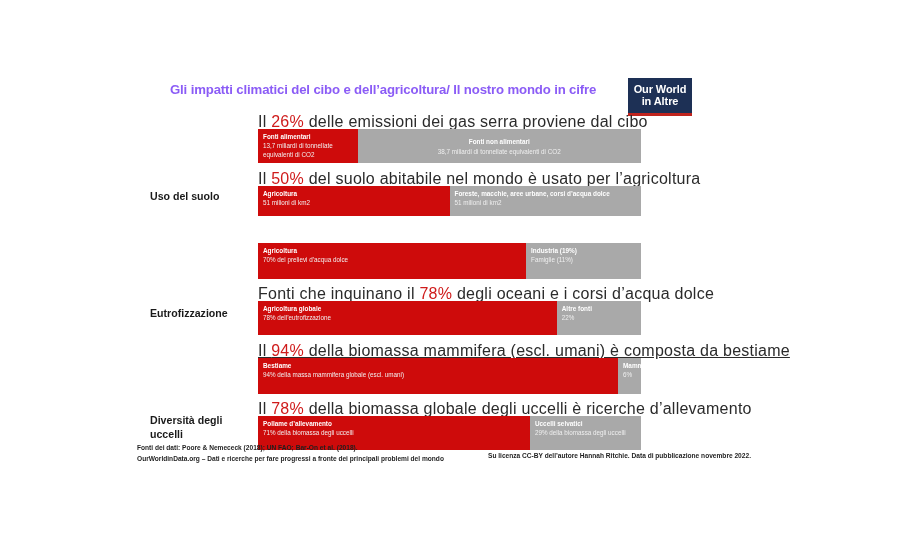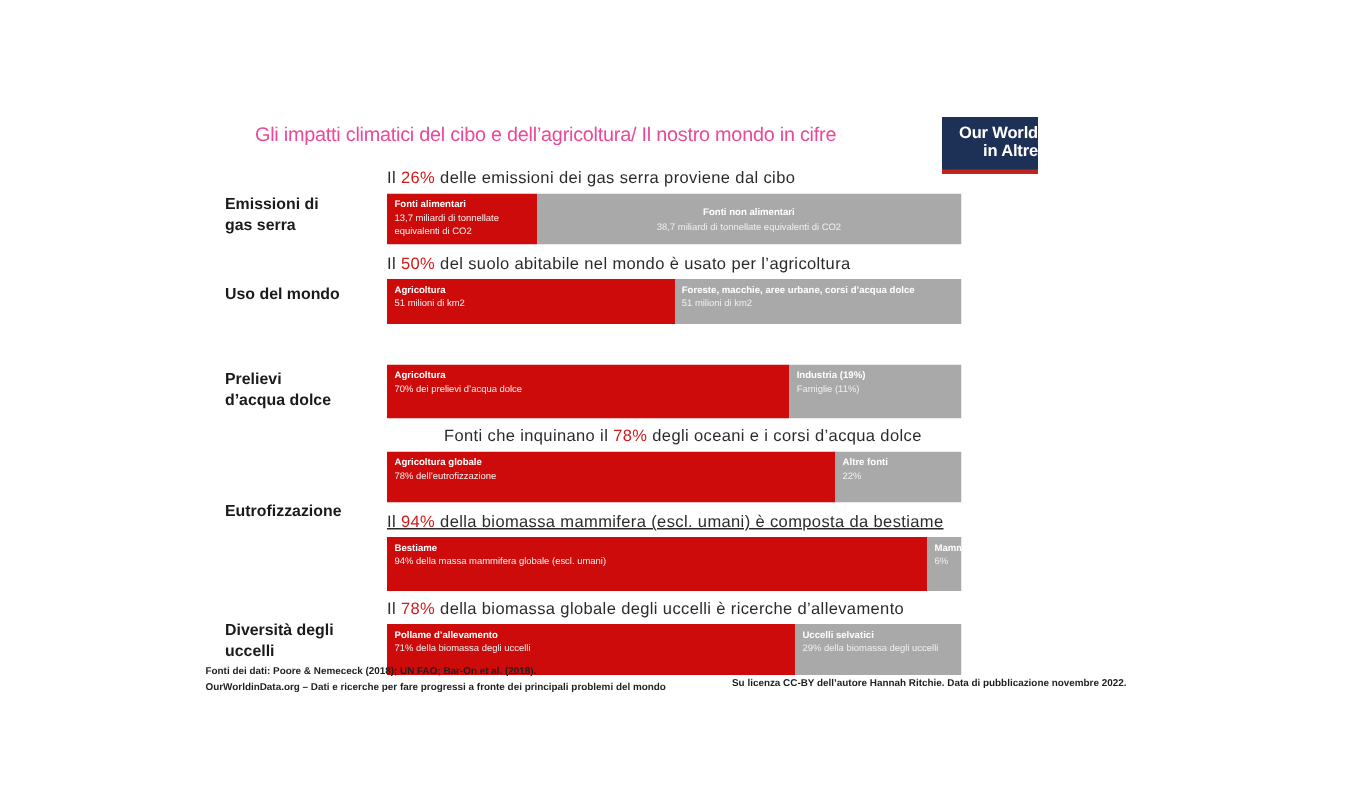--- a/index.html
+++ b/index.html
@@ -29,37 +29,37 @@
     top: 78px;
     width: 900px;
     height: 40px;
   }
   .title {
     position: absolute;
     left: 170px;
     top: 4px;
     width: 450px;
     font-size: 13.2px;
-    font-weight: normal;
-    color: #ec4899;
+    font-weight: bold;
+    color: #8b5cf6;
     letter-spacing: -0.15px;
     line-height: 1.25;
   }
   .owid-logo {
     position: absolute;
     left: 628px;
     top: 0px;
     width: 64px;
     height: 38px;
     background: #1d3055;
     border-bottom: 3px solid #c0241e;
     box-sizing: border-box;
     display: flex;
     flex-direction: column;
-    align-items: flex-end;
+    align-items: center;
     justify-content: center;
     padding-bottom: 1px;
   }
   .owid-logo span {
     display: block;
     color: #ffffff;
     font-size: 11px;
     font-weight: bold;
     line-height: 1.12;
     letter-spacing: -0.1px;
@@ -86,21 +86,21 @@
     font-weight: bold;
     color: #1a1a1a;
     line-height: 1.3;
     text-align: left;
   }
 
   .row-caption {
     position: absolute;
     left: 258px;
     width: 400px;
-    font-size: 11px;
+    font-size: 16px;
     color: #2b2b2b;
     white-space: nowrap;
     letter-spacing: 0.25px;
   }
   .row-caption .pct {
     color: #cf1b1b;
   }
 
   .bar {
     position: absolute;
@@ -169,73 +169,65 @@
   <div class="header">
     <div class="title">Gli impatti climatici del cibo e dell’agricoltura/ Il nostro mondo in cifre</div>
     <div class="owid-logo">
       <span>Our World</span>
       <span>in Altre</span>
     </div>
   </div>
 
   <div class="rows" id="rows-container">
       <div class="row" style="height: 57px; position: absolute; top: 0px; left: 0px;">
-        <div class="row-label" style="top: 17px;">
-          <div>Emissioni di</div>
-          <div>gas serra</div>
-        </div>
         <div class="row-caption" style="top: 0px;"><span>Il </span><span class="pct">26%</span><span> delle emissioni dei gas serra proviene dal cibo</span></div>
         <div class="bar" style="top: 16px; height: 34px;">
           <div class="seg red" style="width: 26%;">
             <span class="seg-title">Fonti alimentari</span>
             <span class="seg-sub">13,7 miliardi di tonnellate equivalenti di CO2</span>
           </div>
           <div class="seg gray center" style="width: 74%;">
             <span class="seg-title">Fonti non alimentari</span>
             <span class="seg-sub">38,7 miliardi di tonnellate equivalenti di CO2</span>
           </div>
         </div>
       </div>
       <div class="row" style="height: 53px; position: absolute; top: 57px; left: 0px;">
         <div class="row-label" style="top: 20px;">
-          <div>Uso del mondo</div>
+          <div>Uso del suolo</div>
         </div>
         <div class="row-caption" style="top: 0px;"><span>Il </span><span class="pct">50%</span><span> del suolo abitabile nel mondo è usato per l’agricoltura</span></div>
         <div class="bar" style="top: 16px; height: 30px;">
           <div class="seg red" style="width: 50%;">
             <span class="seg-title">Agricoltura</span>
             <span class="seg-sub">51 milioni di km2</span>
           </div>
           <div class="seg gray" style="width: 50%;">
             <span class="seg-title">Foreste, macchie, aree urbane, corsi d’acqua dolce</span>
             <span class="seg-sub">51 milioni di km2</span>
           </div>
         </div>
       </div>
       <div class="row" style="height: 59px; position: absolute; top: 114px; left: 0px;">
-        <div class="row-label" style="top: 20px;">
-          <div>Prelievi</div>
-          <div>d’acqua dolce</div>
-        </div>
         <div class="bar" style="top: 16px; height: 36px;">
           <div class="seg red" style="width: 70%;">
             <span class="seg-title">Agricoltura</span>
             <span class="seg-sub">70% dei prelievi d’acqua dolce</span>
           </div>
           <div class="seg gray" style="width: 30%;">
             <span class="seg-title">Industria (19%)</span>
             <span class="seg-sub">Famiglie (11%)</span>
           </div>
         </div>
       </div>
       <div class="row" style="height: 57px; position: absolute; top: 172px; left: 0px;">
-        <div class="row-label" style="top: 22px; margin-top: 28px;">
+        <div class="row-label" style="top: 22px;">
           <div>Eutrofizzazione</div>
         </div>
-        <div class="row-caption" style="top: 0px; margin-left: 38px;"><span>Fonti che inquinano il </span><span class="pct">78%</span><span> degli oceani e i corsi d’acqua dolce</span></div>
+        <div class="row-caption" style="top: 0px;"><span>Fonti che inquinano il </span><span class="pct">78%</span><span> degli oceani e i corsi d’acqua dolce</span></div>
         <div class="bar" style="top: 16px; height: 34px;">
           <div class="seg red" style="width: 78%;">
             <span class="seg-title">Agricoltura globale</span>
             <span class="seg-sub">78% dell’eutrofizzazione</span>
           </div>
           <div class="seg gray" style="width: 22%;">
             <span class="seg-title">Altre fonti</span>
             <span class="seg-sub">22%</span>
           </div>
         </div>

